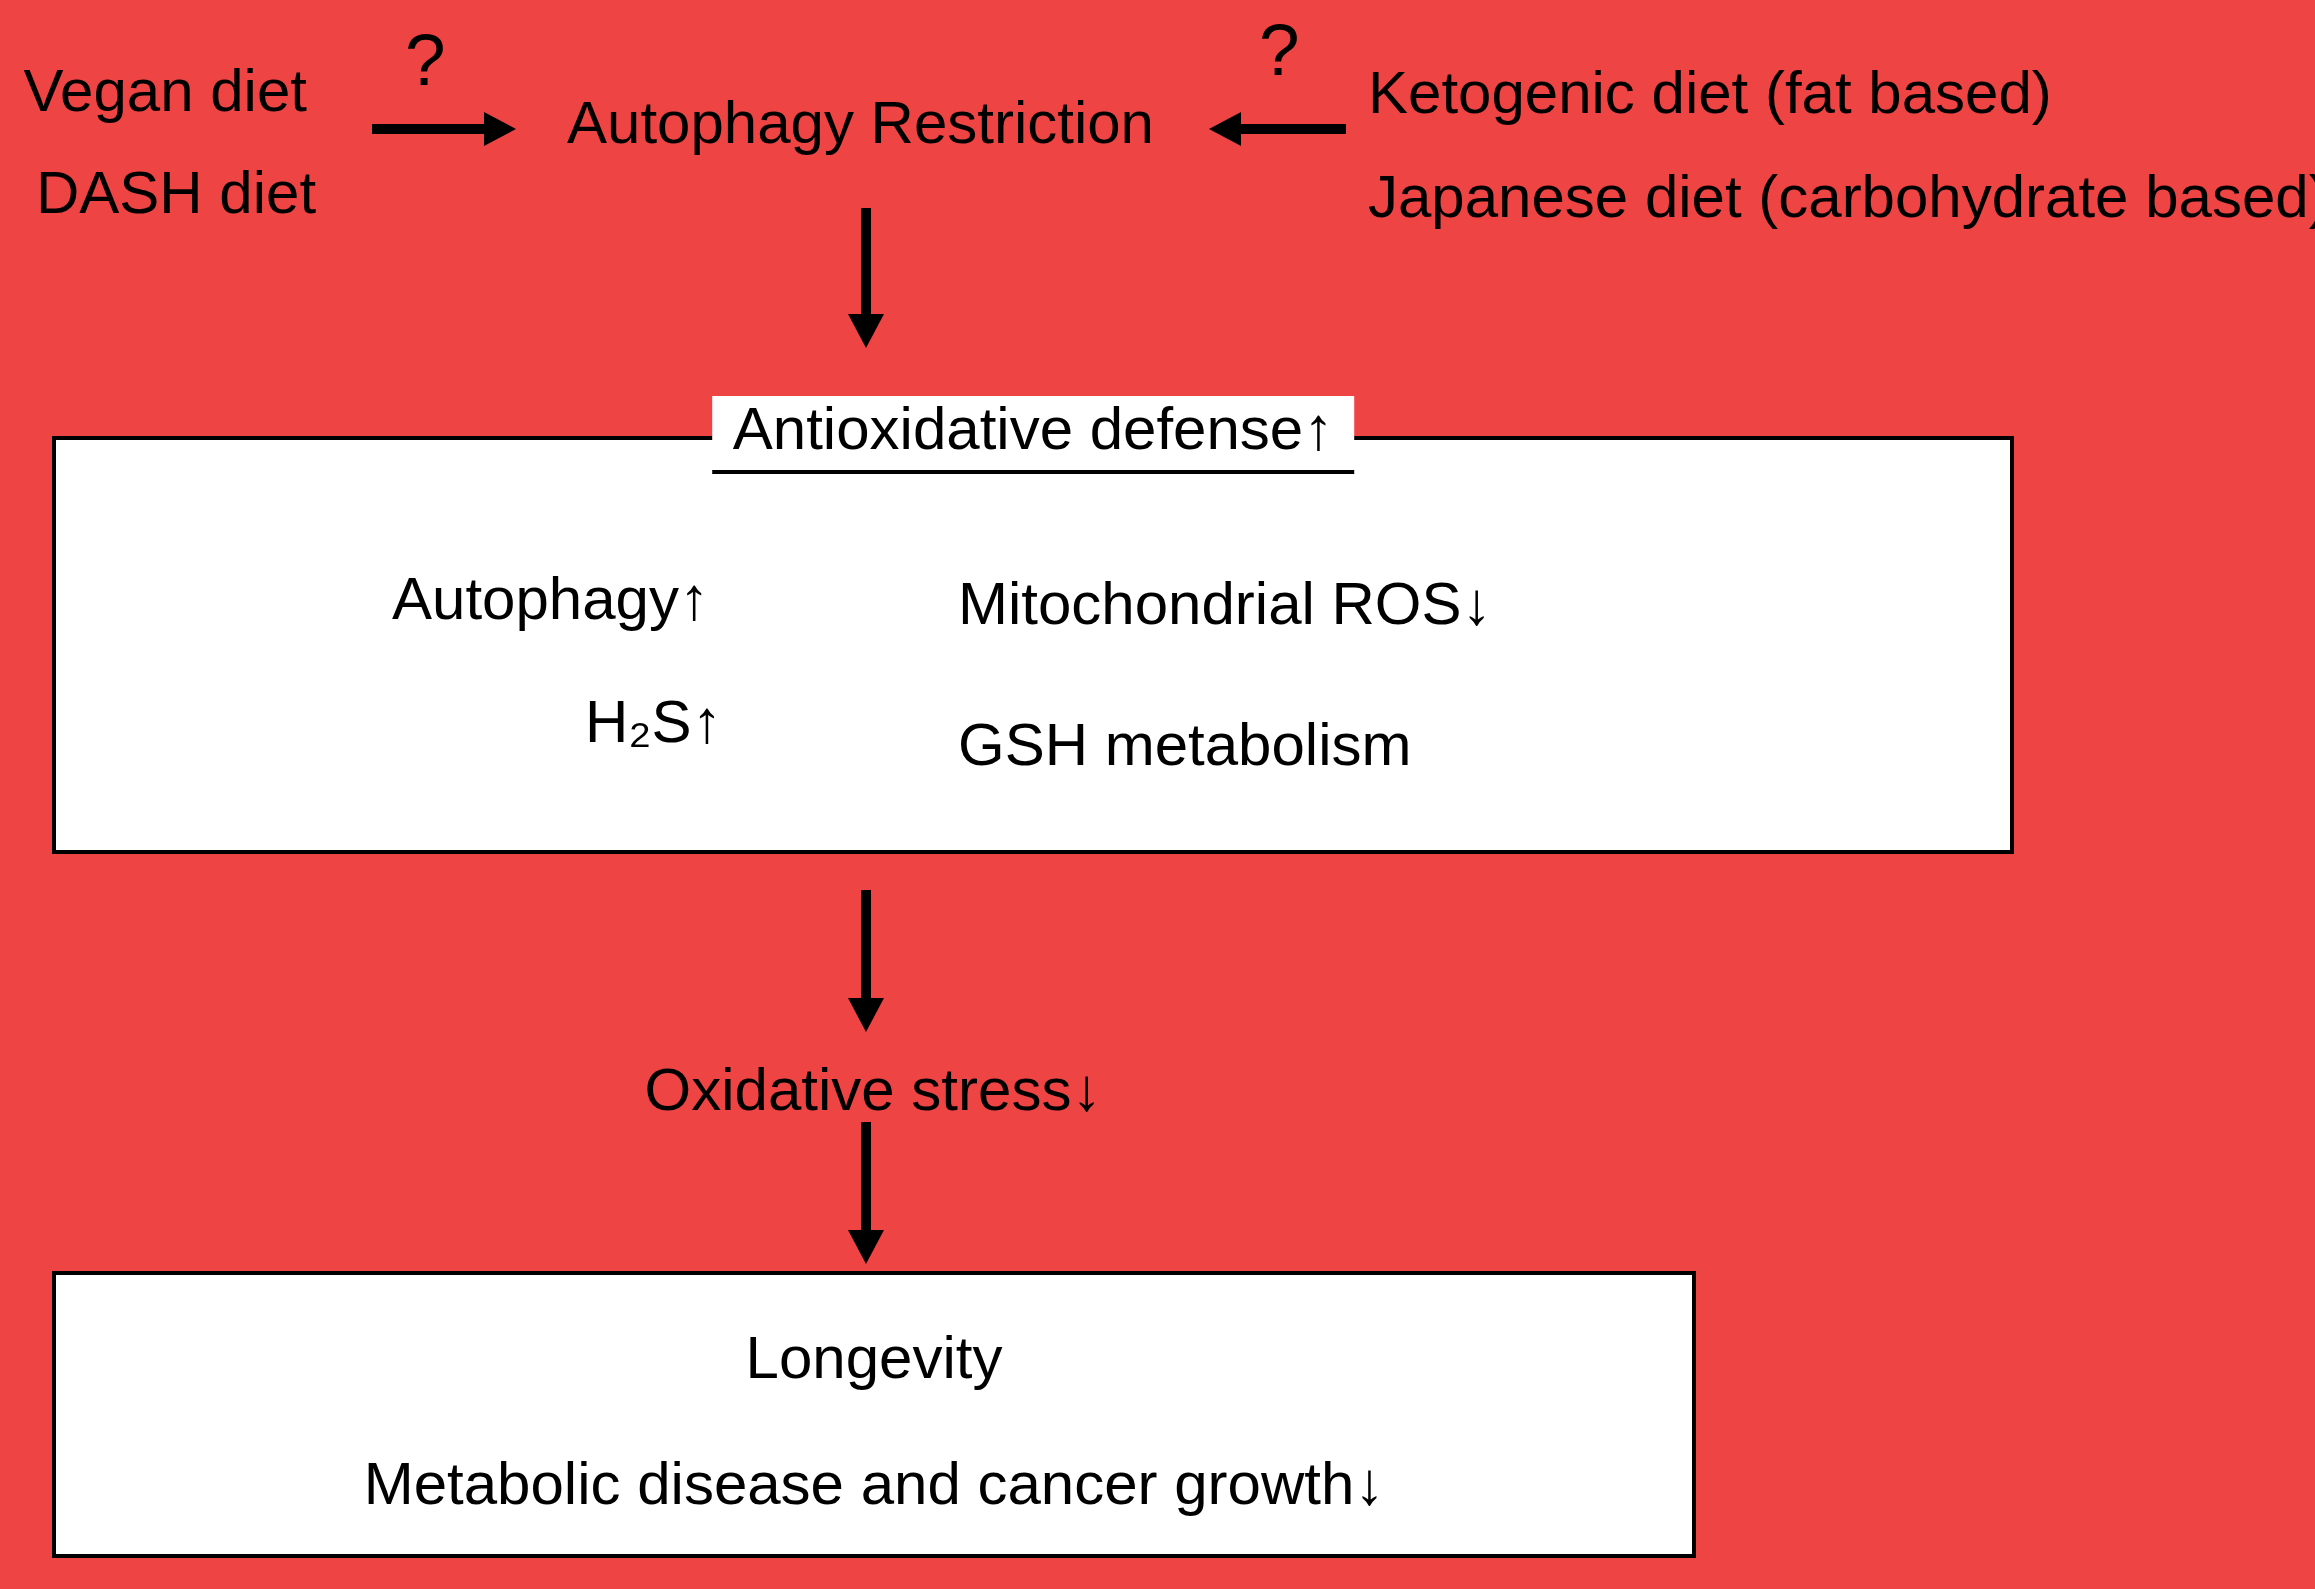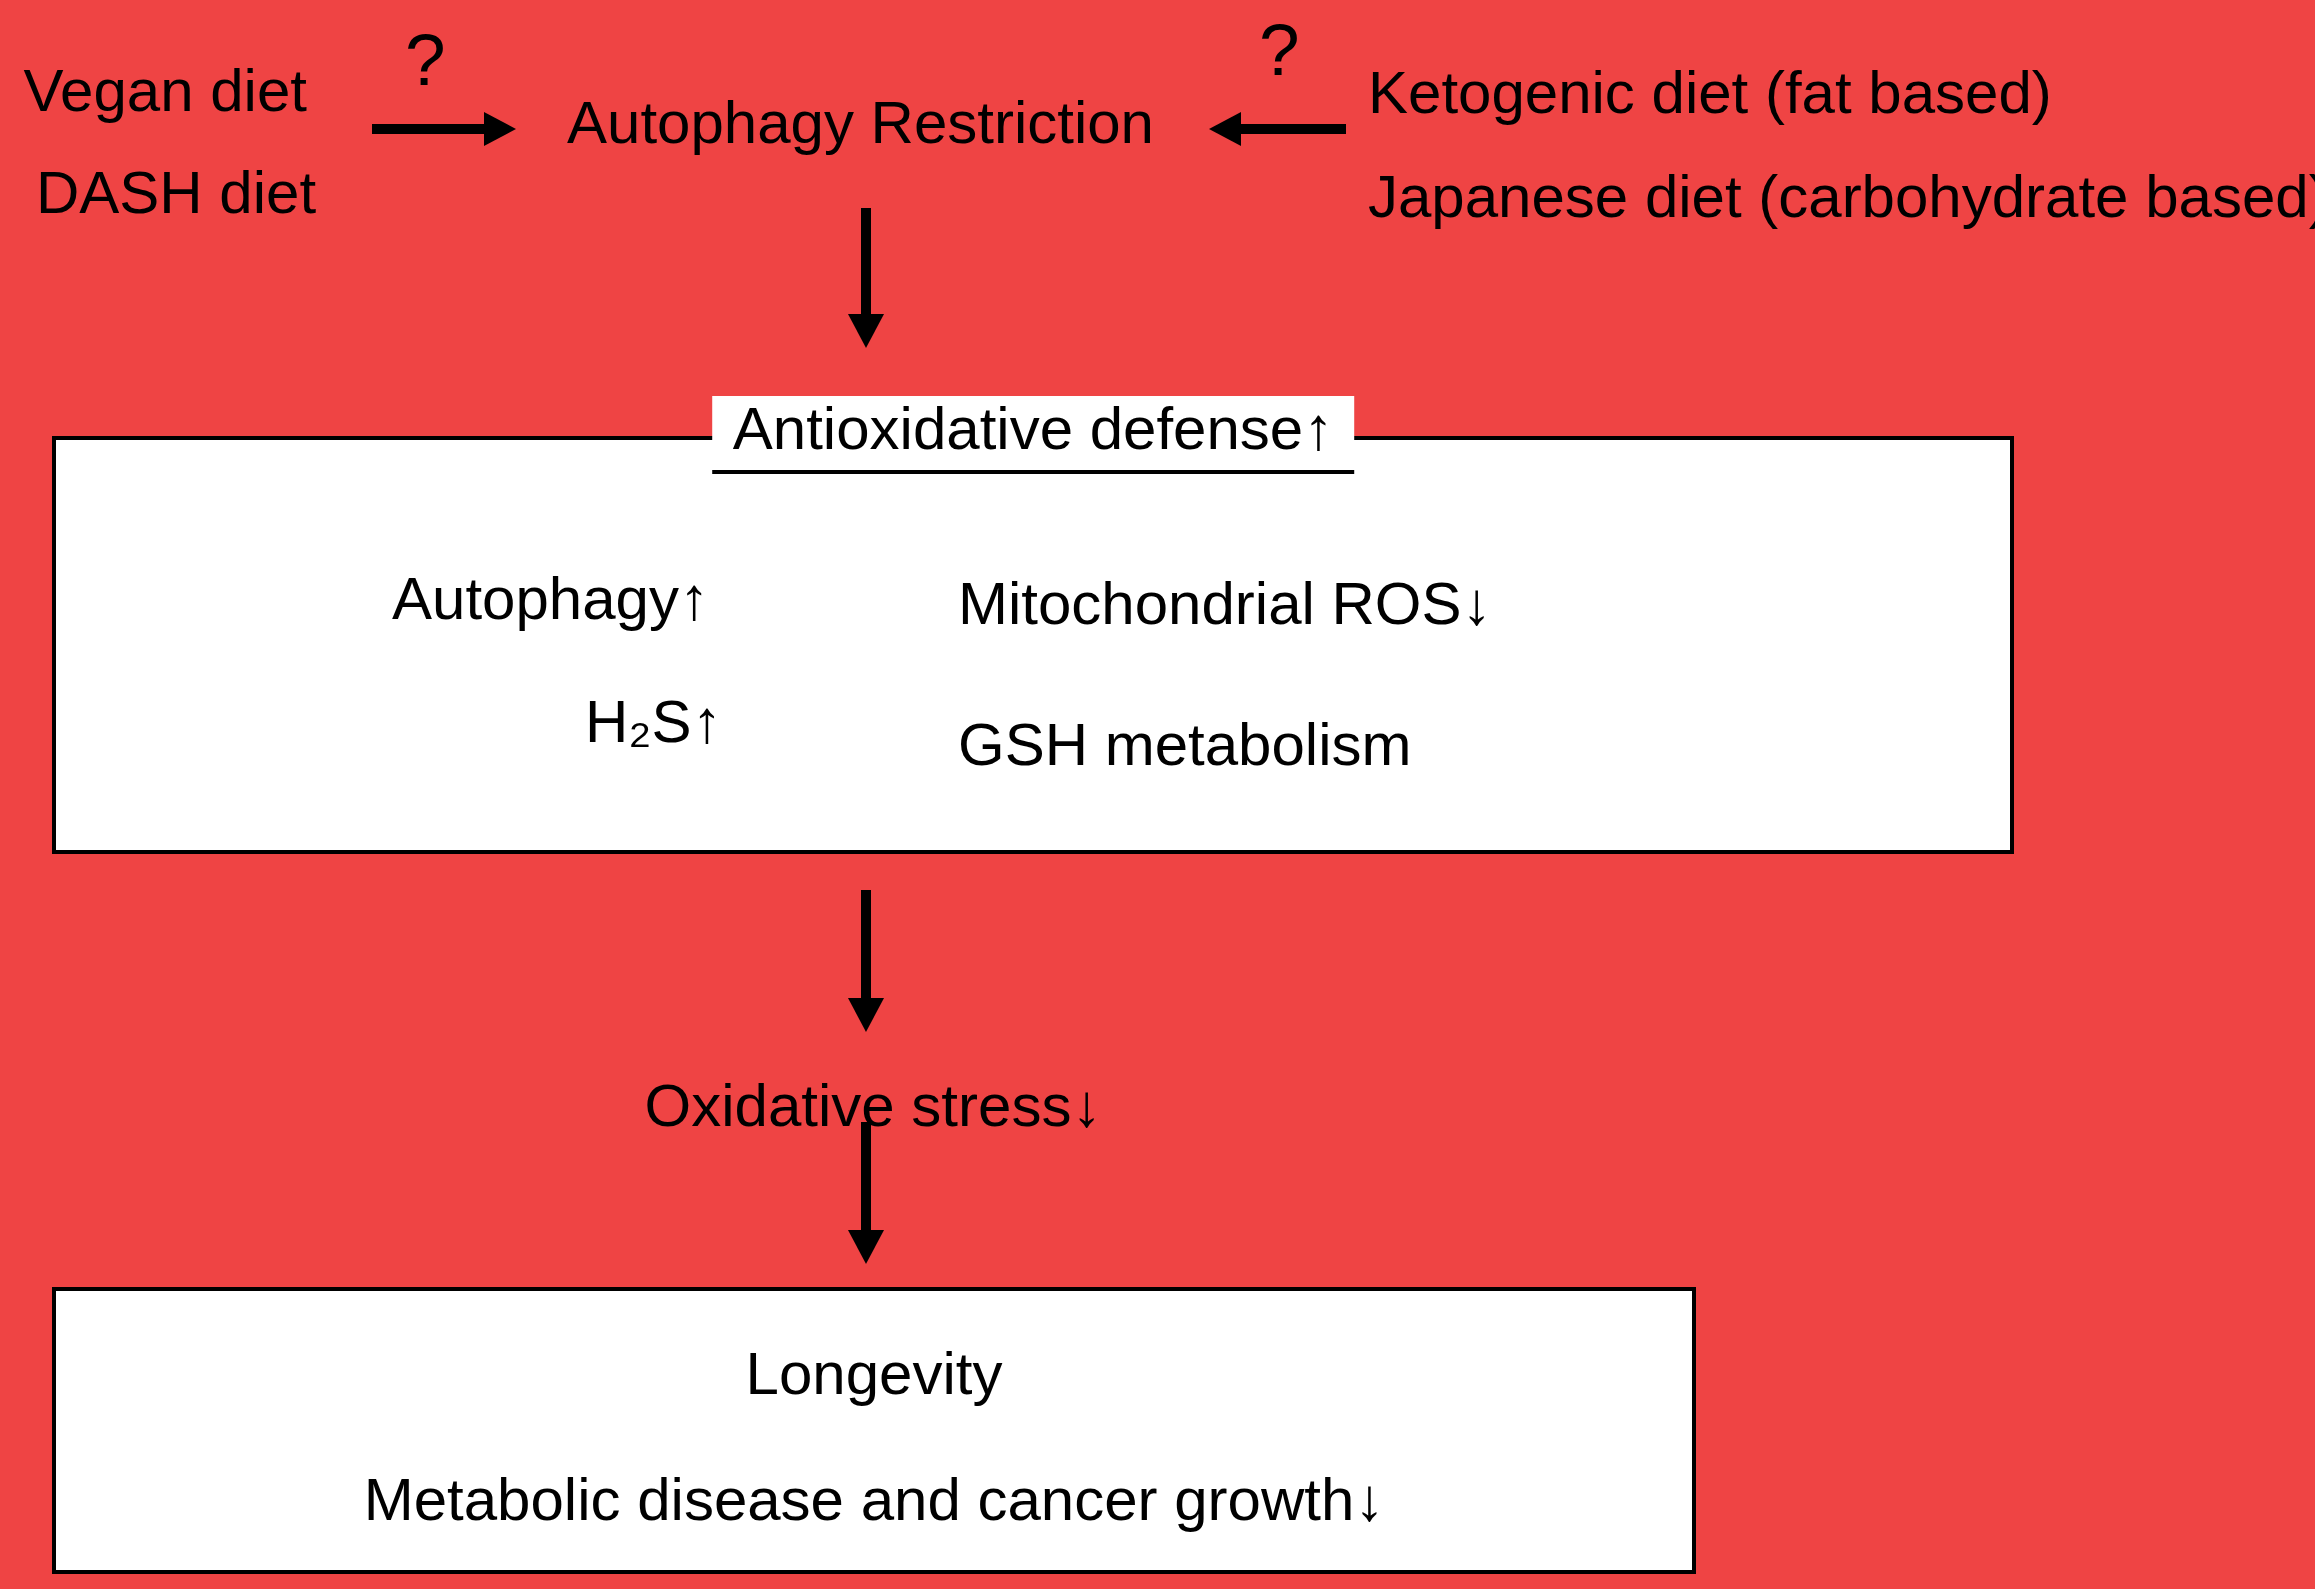--- a/index.html
+++ b/index.html
@@ -54,21 +54,20 @@
   }
   .oxidative {
     position: absolute;
     left: 52px;
     width: 1642px;
     top: 1057px;
     text-align: center;
     font-size: 60px;
     line-height: 1.1;
     white-space: nowrap;
-    margin-top: 16px;
   }
   
   .varrow {
     position: absolute;
     width: 36px;
     display: flex;
     flex-direction: column;
     align-items: center;
   }
   .varrow .shaft { width: 10.3px; background: #000000; }
@@ -142,19 +141,19 @@
     <span class="head"></span>
   </div>
 
   <div class="oxidative">Oxidative stress↓</div>
 
   <div class="varrow" style="left:848px; top:1122px;">
     <span class="shaft" style="height:108px;"></span>
     <span class="head"></span>
   </div>
 
-  <div class="box" style="left:52px; top:1271px; width:1644px; height:287px;margin-top:16px;">
+  <div class="box" style="left:52px; top:1271px; width:1644px; height:287px;">
     <div class="center-line" style="top:50px;">Longevity</div>
     <div class="center-line" style="top:176px;">Metabolic disease and cancer growth↓</div>
   </div>
 
 </div>
 
 
 </body></html>

